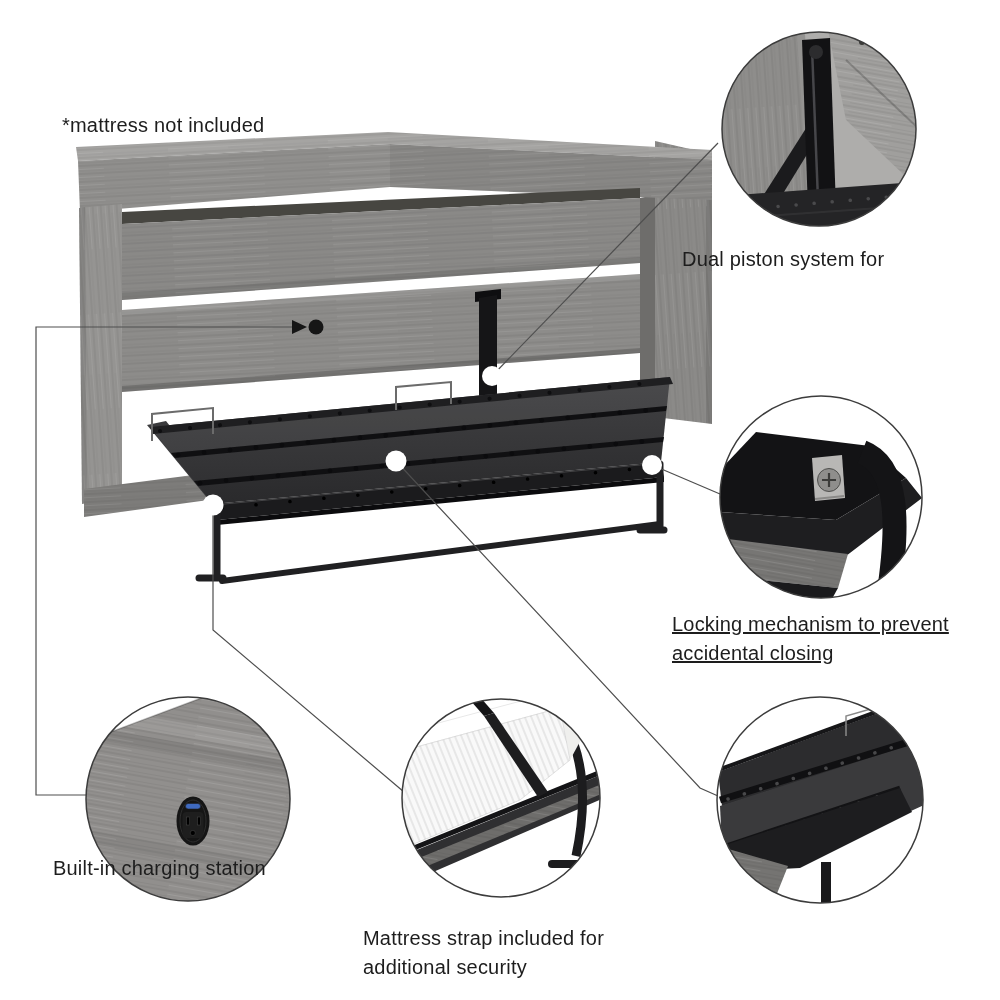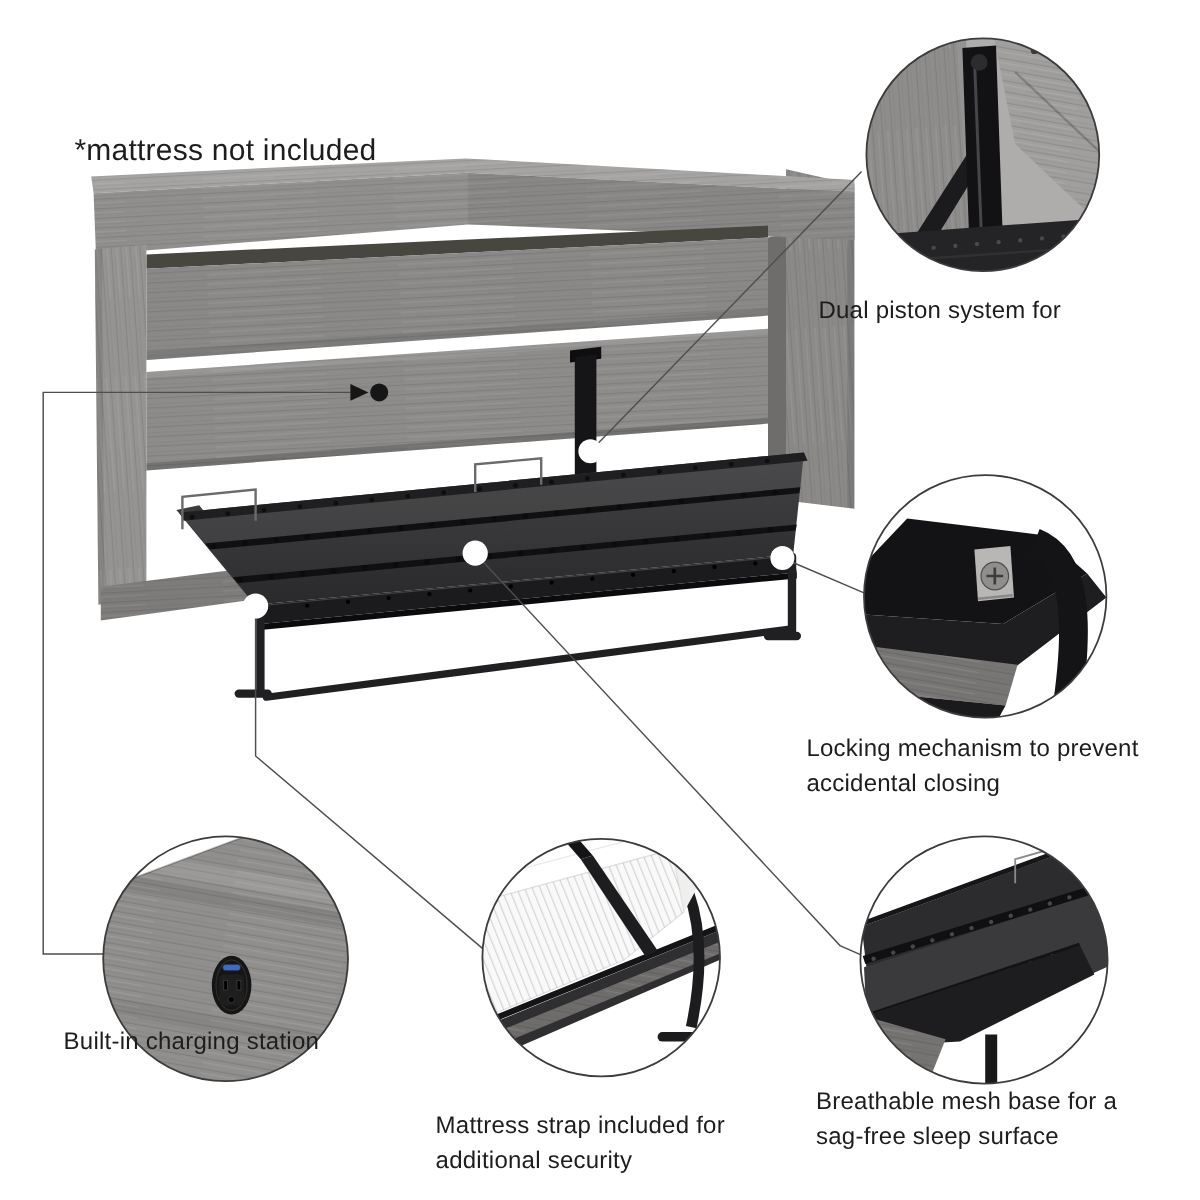--- a/index.html
+++ b/index.html
@@ -6,21 +6,21 @@
   #stage{
     position:relative;width:1000px;height:1000px;background:#ffffff;overflow:hidden;
     font-family:"Liberation Sans",sans-serif;color:#1d1d1d;
   }
   #art{position:absolute;left:0;top:0;width:1000px;height:1000px;}
   .caption{
     position:absolute;text-align:left;font-size:20px;line-height:29px;
     letter-spacing:0.2px;color:#1d1d1d;
   }
   .note{
-    position:absolute;font-size:25px;line-height:24px;letter-spacing:0.2px;color:#1d1d1d;
+    position:absolute;font-size:20px;line-height:24px;letter-spacing:0.2px;color:#1d1d1d;
     text-align:center;
   }
 </style>
 </head>
 <body>
 
 <div id="stage">
 
 <svg id="art" viewBox="0 0 1000 1000" xmlns="http://www.w3.org/2000/svg">
   <defs>
@@ -248,32 +248,28 @@
     <circle cx="820" cy="800" r="103" fill="none" stroke="#3c3c3c" stroke-width="1.5"></circle>
   </g>
 </svg>
 
   <div class="note" style="left:62px;top:113px;">*mattress not included</div>
 
   <div class="caption" style="left:682px;top:245px;width:280px;">
     <div>Dual piston system for</div>
   </div>
 
-  <div class="caption" style="left:672px;top:610px;width:300px;">
+  <div class="caption" style="left:672px;top:610px;width:300px;text-decoration:underline;">
     <div>Locking mechanism to prevent</div>
     <div>accidental closing</div>
   </div>
 
   <div class="caption" style="left:53px;top:854px;width:280px;">
     <div>Built-in charging station</div>
   </div>
 
   <div class="caption" style="left:363px;top:924px;width:280px;">
     <div>Mattress strap included for</div>
     <div>additional security</div>
   </div>
 
-  <div class="caption" style="left:680px;top:904px;width:280px;">
-    <div>Breathable mesh base for a</div>
-    <div>sag-free sleep surface</div>
-  </div>
 
 </div>
 
 </body></html>

